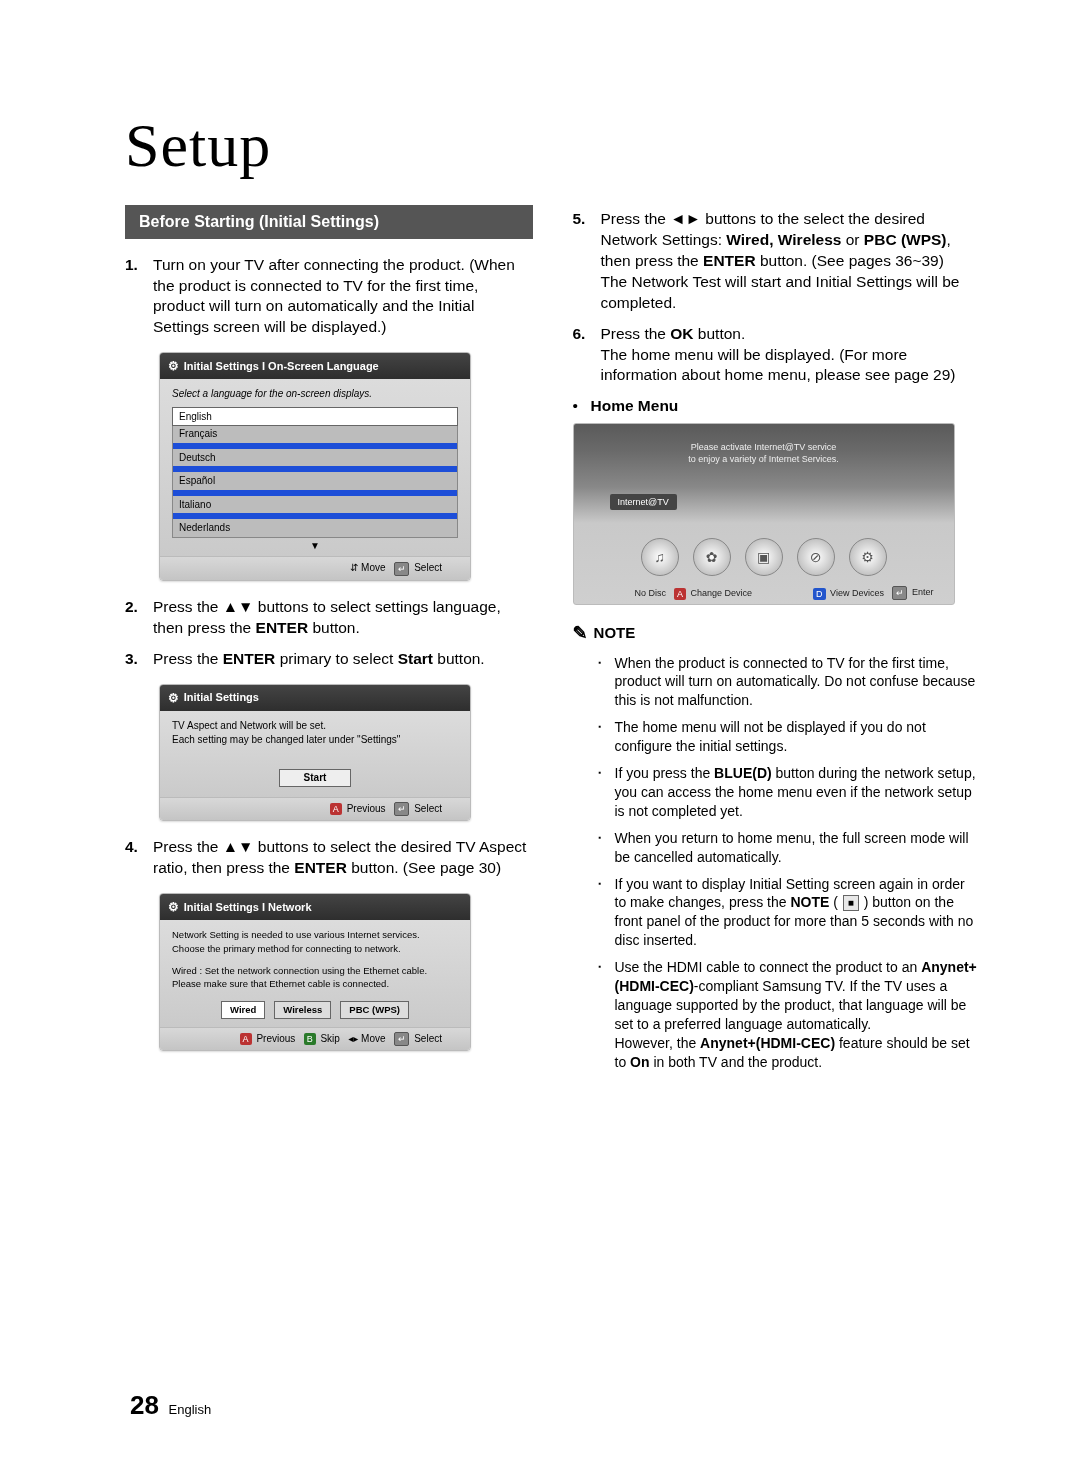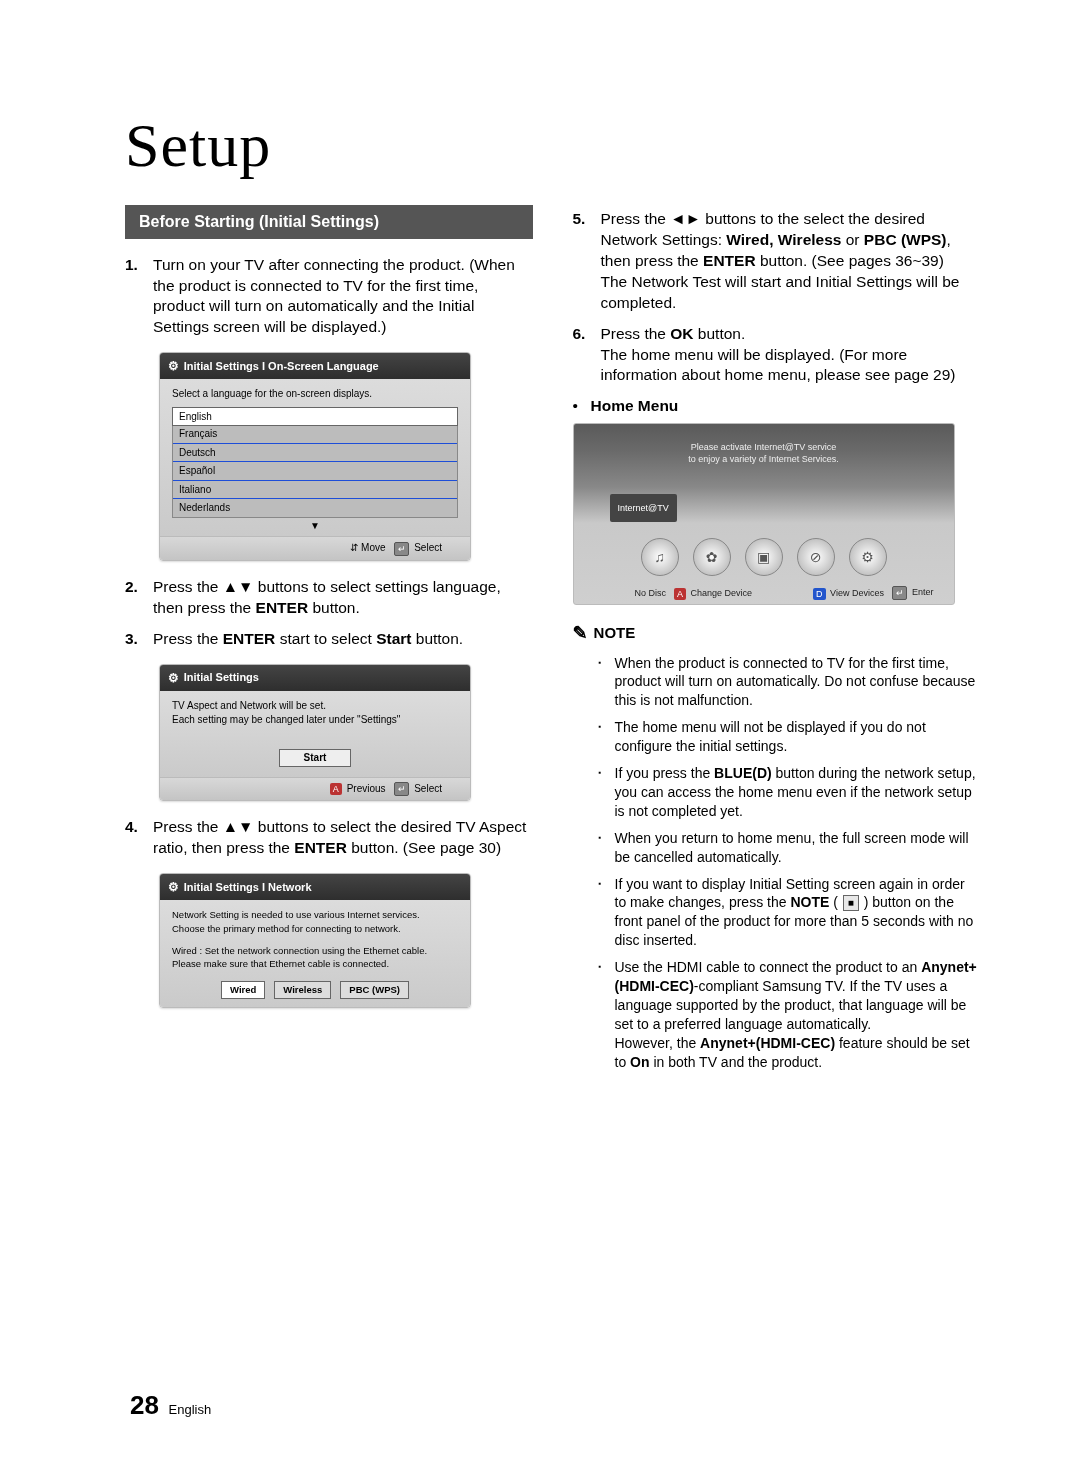--- a/index.html
+++ b/index.html
@@ -79,26 +79,26 @@
   }
   .ui-header .gear {
     margin-right: 5px;
     font-size: 12px;
   }
   .ui-body {
     background: linear-gradient(#dcdcdc,#cacaca);
     padding: 8px 12px 4px 12px;
     min-height: 60px;
   }
-  .lang-prompt { font-size: 10px; margin-bottom: 6px; }
+  .lang-prompt { font-size: 10px; margin-bottom: 6px; font-style: italic; }
   .lang-list { border: 1px solid #888; background:#bcbcbc; }
   .lang-list .row {
     padding: 2px 6px;
     font-size: 10px;
-    border-bottom: 1px solid #1d4ed8;
+    border-bottom: 6px solid #1d4ed8;
   }
   .lang-list .row:first-child {
     background: #fff;
     border: 1px solid #666;
     margin: -1px;
   }
   .lang-list .row:last-child { border-bottom: none; }
   .lang-more { text-align:center; font-size:10px; padding-top:1px; }
   .ui-footer {
     background: linear-gradient(#d8d8d8,#c4c4c4);
@@ -164,21 +164,21 @@
     font-size:9px;
     overflow:hidden;
   }
   .home-activate {
     position:absolute; top:18px; left:0; right:0; text-align:center;
     color:#eee; font-size:9px; line-height:1.3;
   }
   .home-tab {
     position:absolute; top:70px; left:36px;
     background:#444; color:#fff; font-size:9px;
-    padding:8px 8px; border-radius:2px;
+    padding:2px 8px; border-radius:2px;
   }
   .home-icons {
     position:absolute; bottom:28px; left:0; right:0;
     display:flex; justify-content:center; gap:14px;
   }
   .hicon {
     width:36px; height:36px; border-radius:50%;
     background: radial-gradient(#fff,#aaa);
     border:1px solid #888;
     display:flex; align-items:center; justify-content:center;
@@ -256,21 +256,21 @@
       <ol class="steps">
         <li>
           <span class="num">2.</span>
           <span class="txt">
             <span>Press the ▲▼ buttons to select settings language, then press the </span><span class="bold">ENTER</span><span> button.</span>
           </span>
         </li>
         <li>
           <span class="num">3.</span>
           <span class="txt">
-            <span>Press the </span><span class="bold">ENTER</span><span> start to select </span><span class="bold">Start</span><span> button.</span>
+            <span>Press the </span><span class="bold">ENTER</span><span> primary to select </span><span class="bold">Start</span><span> button.</span>
           </span>
         </li>
       </ol>
 
       <div class="ui-panel">
         <div class="ui-header">
           <span class="gear">⚙</span>
           <span>Initial Settings</span>
         </div>
         <div class="ui-body tv-body-text">
@@ -303,20 +303,26 @@
           <div>Choose the primary method for connecting to network.</div>
           <div style="height:8px"></div>
           <div>Wired : Set the network connection using the Ethernet cable.</div>
           <div>Please make sure that Ethernet cable is connected.</div>
           <div class="net-btns">
             <span class="nbtn active">Wired</span>
             <span class="nbtn">Wireless</span>
             <span class="nbtn">PBC (WPS)</span>
           </div>
         </div>
+        <div class="ui-footer">
+          <span class="key-chip chipA">A</span> <span>Previous</span>&nbsp;&nbsp;
+          <span class="key-chip chipB">B</span> <span>Skip</span>&nbsp;&nbsp;
+          <span class="chip-arrows">◂▸</span> <span>Move</span>&nbsp;&nbsp;
+          <span class="key-chip chipE">↵</span> <span>Select</span>
+        </div>
       </div>
 
     </div>
 
     <div class="col">
       <ol class="steps" style="margin-top:4px">
         <li>
           <span class="num">5.</span>
           <span class="txt">
             <span>Press the ◄► buttons to the select the desired Network Settings: </span><span class="bold">Wired, Wireless</span><span> or </span><span class="bold">PBC (WPS)</span><span>, then press the </span><span class="bold">ENTER</span><span style="white-space:pre-line"> button. (See pages 36~39)

